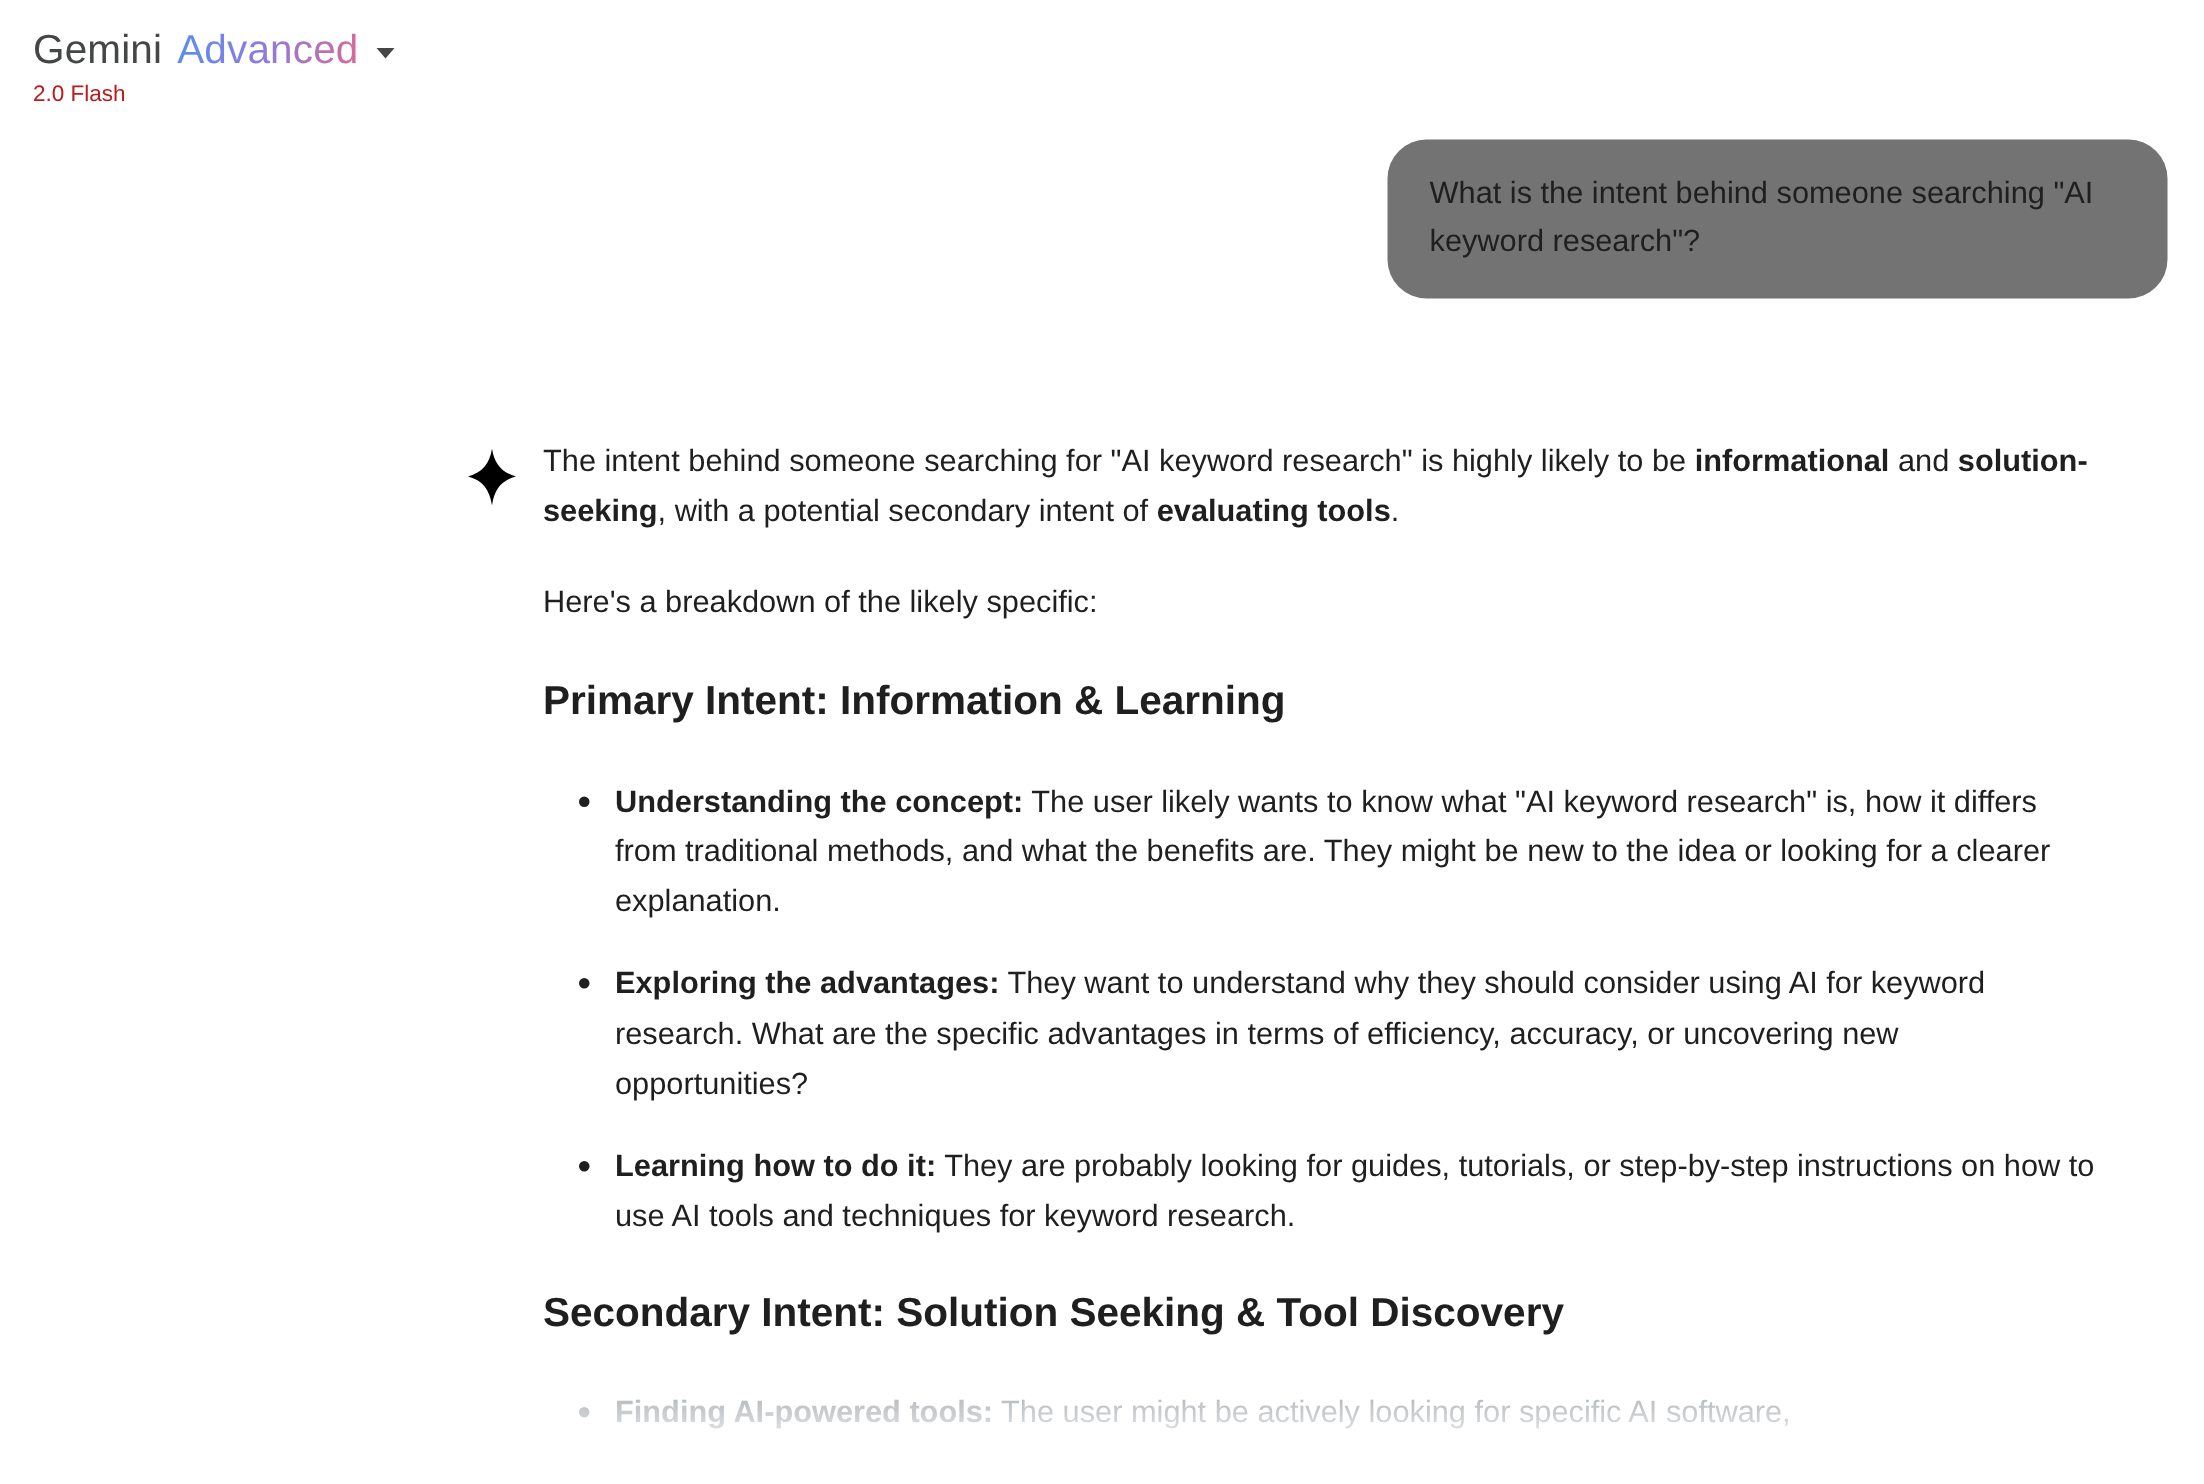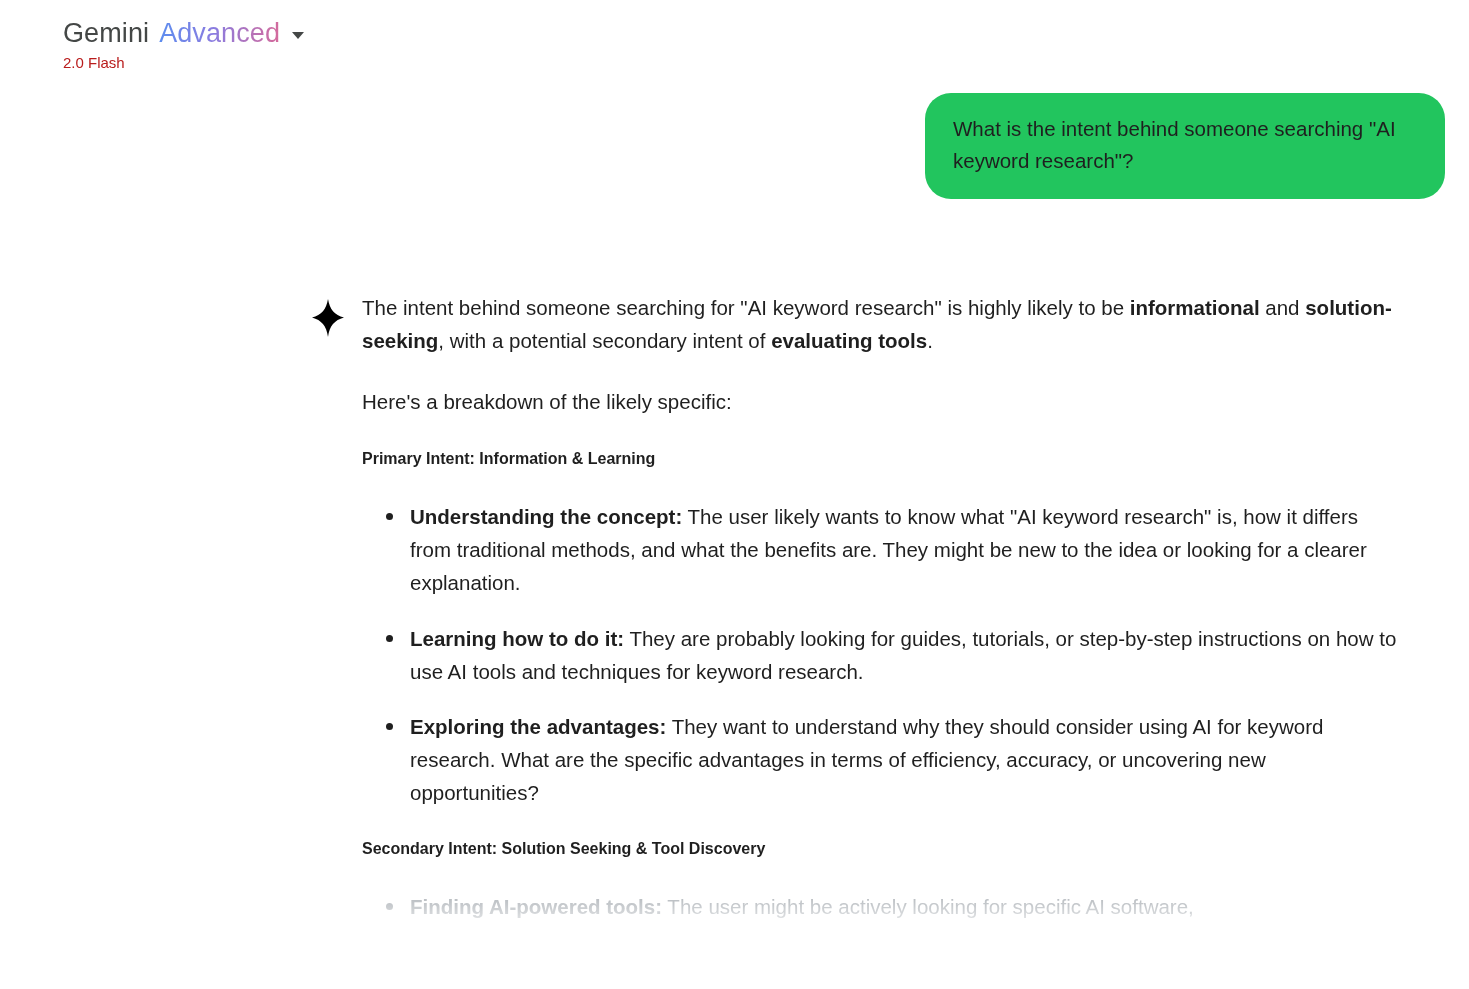--- a/index.html
+++ b/index.html
@@ -8,21 +8,20 @@
     width: 1469px; height: 989px;
     background: #ffffff;
     font-family: "Liberation Sans", sans-serif;
     color: #1f1f1f;
     overflow: hidden;
   }
 
   
   .header {
     padding: 18px 4px 0 22px;
-    margin-left: 41px;
   }
   .brand-row {
     display: flex;
     align-items: center;
     gap: 10px;
   }
   .brand-gemini {
     font-size: 27px;
     color: #444746;
     letter-spacing: 0.1px;
@@ -55,21 +54,21 @@
   .conversation {
     position: relative;
     margin-top: 22px;
   }
   .user-row {
     display: flex;
     justify-content: flex-end;
     padding-right: 24px;
   }
   .user-bubble {
-    background: #22c55e;
+    background: #737373;
     border-radius: 26px;
     padding: 20px 28px 22px 28px;
     max-width: 520px;
     font-size: 20.5px;
     line-height: 1.55;
     color: #1f1f1f;
   }
 
   .model-row {
     display: flex;
@@ -90,21 +89,21 @@
     line-height: 1.62;
     color: #1f1f1f;
   }
   .answer p { margin: 0 0 28px 0; }
   .answer p:last-child { margin-bottom: 0; }
   .answer b, .answer strong { font-weight: 700; }
 
   .section-head {
     font-weight: 700;
     margin: 0 0 20px 0;
-    font-size: 16px;
+    font-size: 27px;
   }
 
   ul.bullets {
     margin: 0 0 26px 0;
     padding-left: 48px;
     list-style: none;
   }
   ul.bullets li {
     position: relative;
     margin-bottom: 22px;
@@ -161,22 +160,22 @@
     <div class="answer">
 
       <p><span>The intent behind someone searching for "AI keyword research" is highly likely to be </span><b>informational</b><span> and </span><b>solution-seeking</b><span>, with a potential secondary intent of </span><b>evaluating tools</b><span>.</span></p>
 
       <p>Here's a breakdown of the likely specific:</p>
 
       <p class="section-head">Primary Intent: Information &amp; Learning</p>
 
       <ul class="bullets">
         <li><b>Understanding the concept:</b><span> The user likely wants to know what "AI keyword research" is, how it differs from traditional methods, and what the benefits are. They might be new to the idea or looking for a clearer explanation.</span></li>
+        <li><b>Exploring the advantages:</b><span> They want to understand why they should consider using AI for keyword research. What are the specific advantages in terms of efficiency, accuracy, or uncovering new opportunities?</span></li>
         <li><b>Learning how to do it:</b><span> They are probably looking for guides, tutorials, or step-by-step instructions on how to use AI tools and techniques for keyword research.</span></li>
-        <li><b>Exploring the advantages:</b><span> They want to understand why they should consider using AI for keyword research. What are the specific advantages in terms of efficiency, accuracy, or uncovering new opportunities?</span></li>
       </ul>
 
       <p class="section-head">Secondary Intent: Solution Seeking &amp; Tool Discovery</p>
 
       <ul class="bullets">
         <li class="fade-item"><b>Finding AI-powered tools:</b><span> The user might be actively looking for specific AI software,</span></li>
       </ul>
 
     </div>
   </div>

